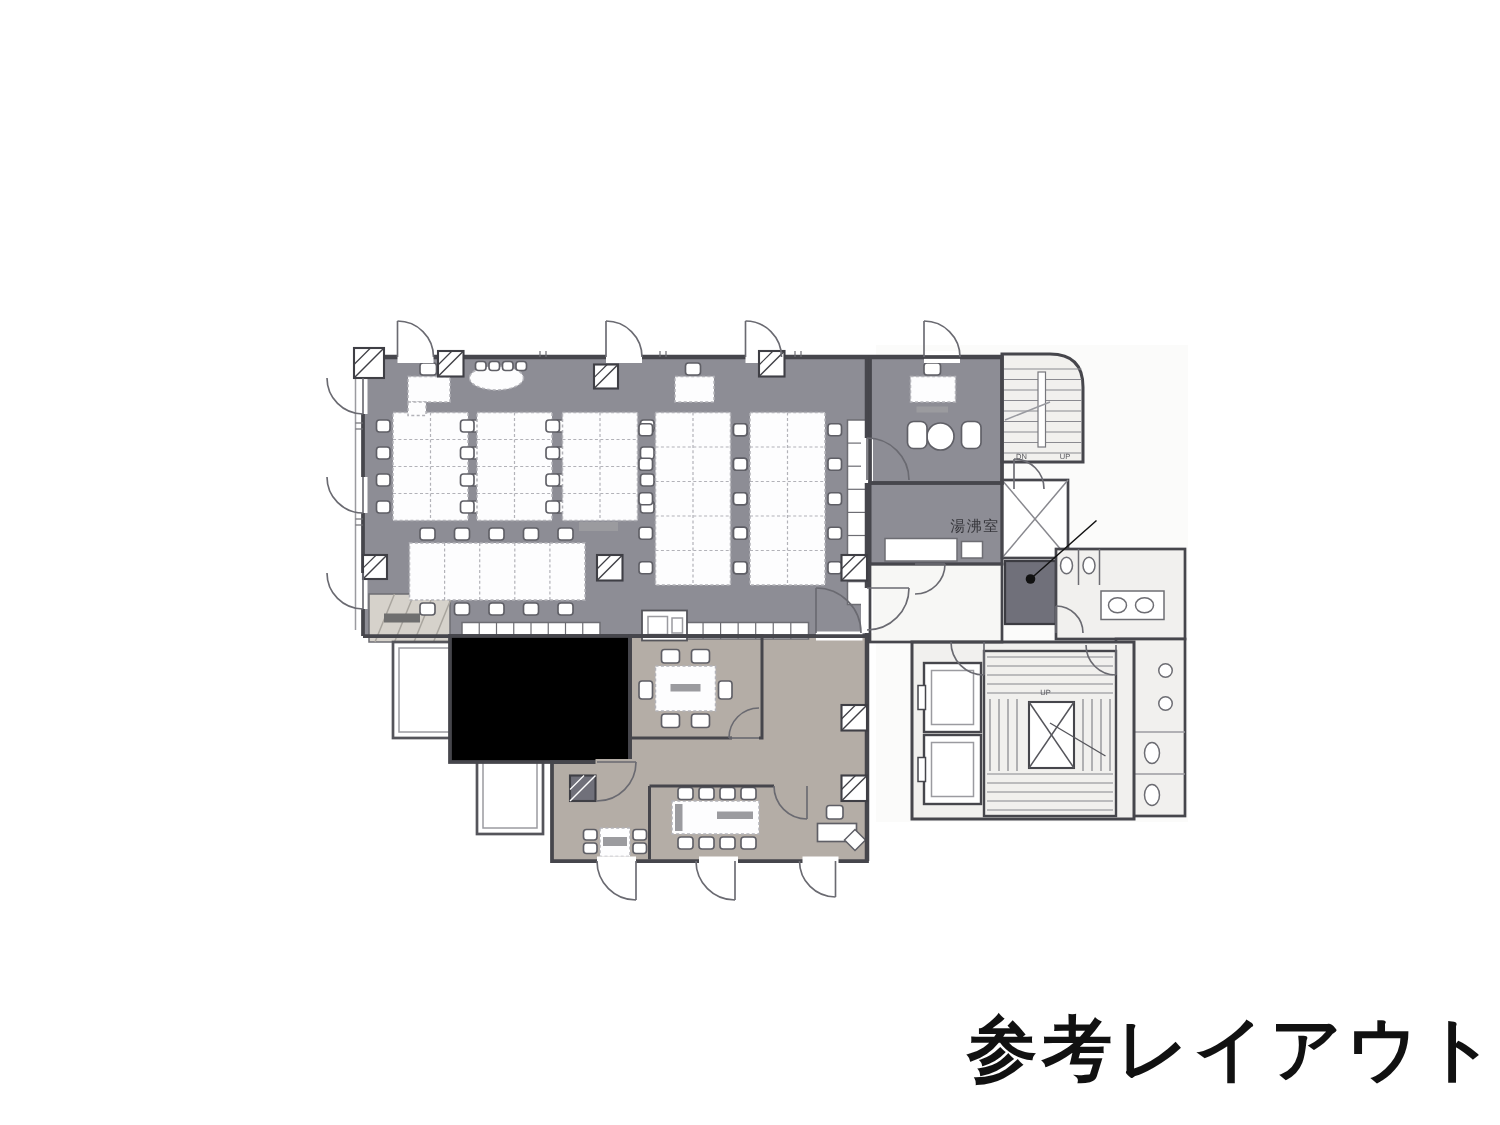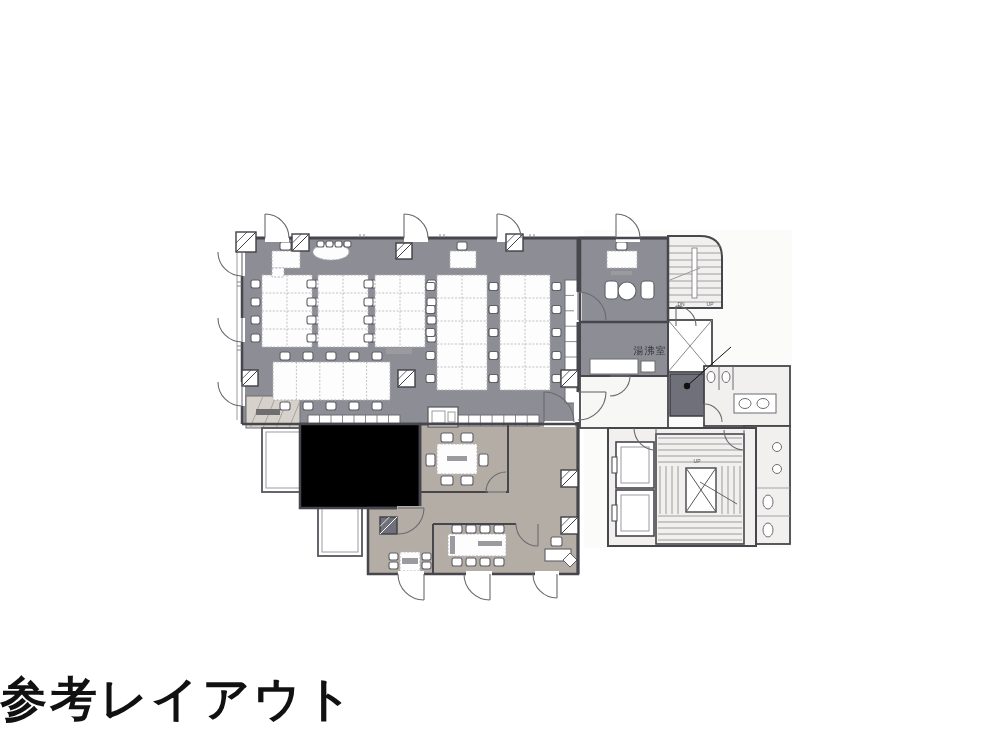--- a/index.html
+++ b/index.html
@@ -1,19 +1,19 @@
 <!DOCTYPE html>
 <html><head>
 <meta charset="utf-8">
 <style>
   html,body{margin:0;padding:0;background:#ffffff;}
   .stage{position:relative;width:1000px;height:750px;background:#ffffff;overflow:hidden;
          font-family:"Liberation Sans","DejaVu Sans",sans-serif;margin-top:30px;}
   .stage svg{position:absolute;left:0;top:0;}
-  .plan-title{position:absolute;left:0;right:0;top:638px;text-align:left;
+  .plan-title{position:absolute;left:0;right:0;top:638px;text-align:right;
               font-size:47px;font-weight:bold;letter-spacing:3px;color:#111111;
               font-family:Liberation Serif, serif;}
   .t-kitchen{font-size:10px;fill:#37373c;letter-spacing:1px;text-anchor:middle;
              font-family:"Liberation Sans","DejaVu Sans",sans-serif;}
   .t-tiny{font-size:5px;fill:#55555b;text-anchor:middle;
           font-family:"Liberation Sans","DejaVu Sans",sans-serif;}
 </style>
 </head>
 <body>
 

